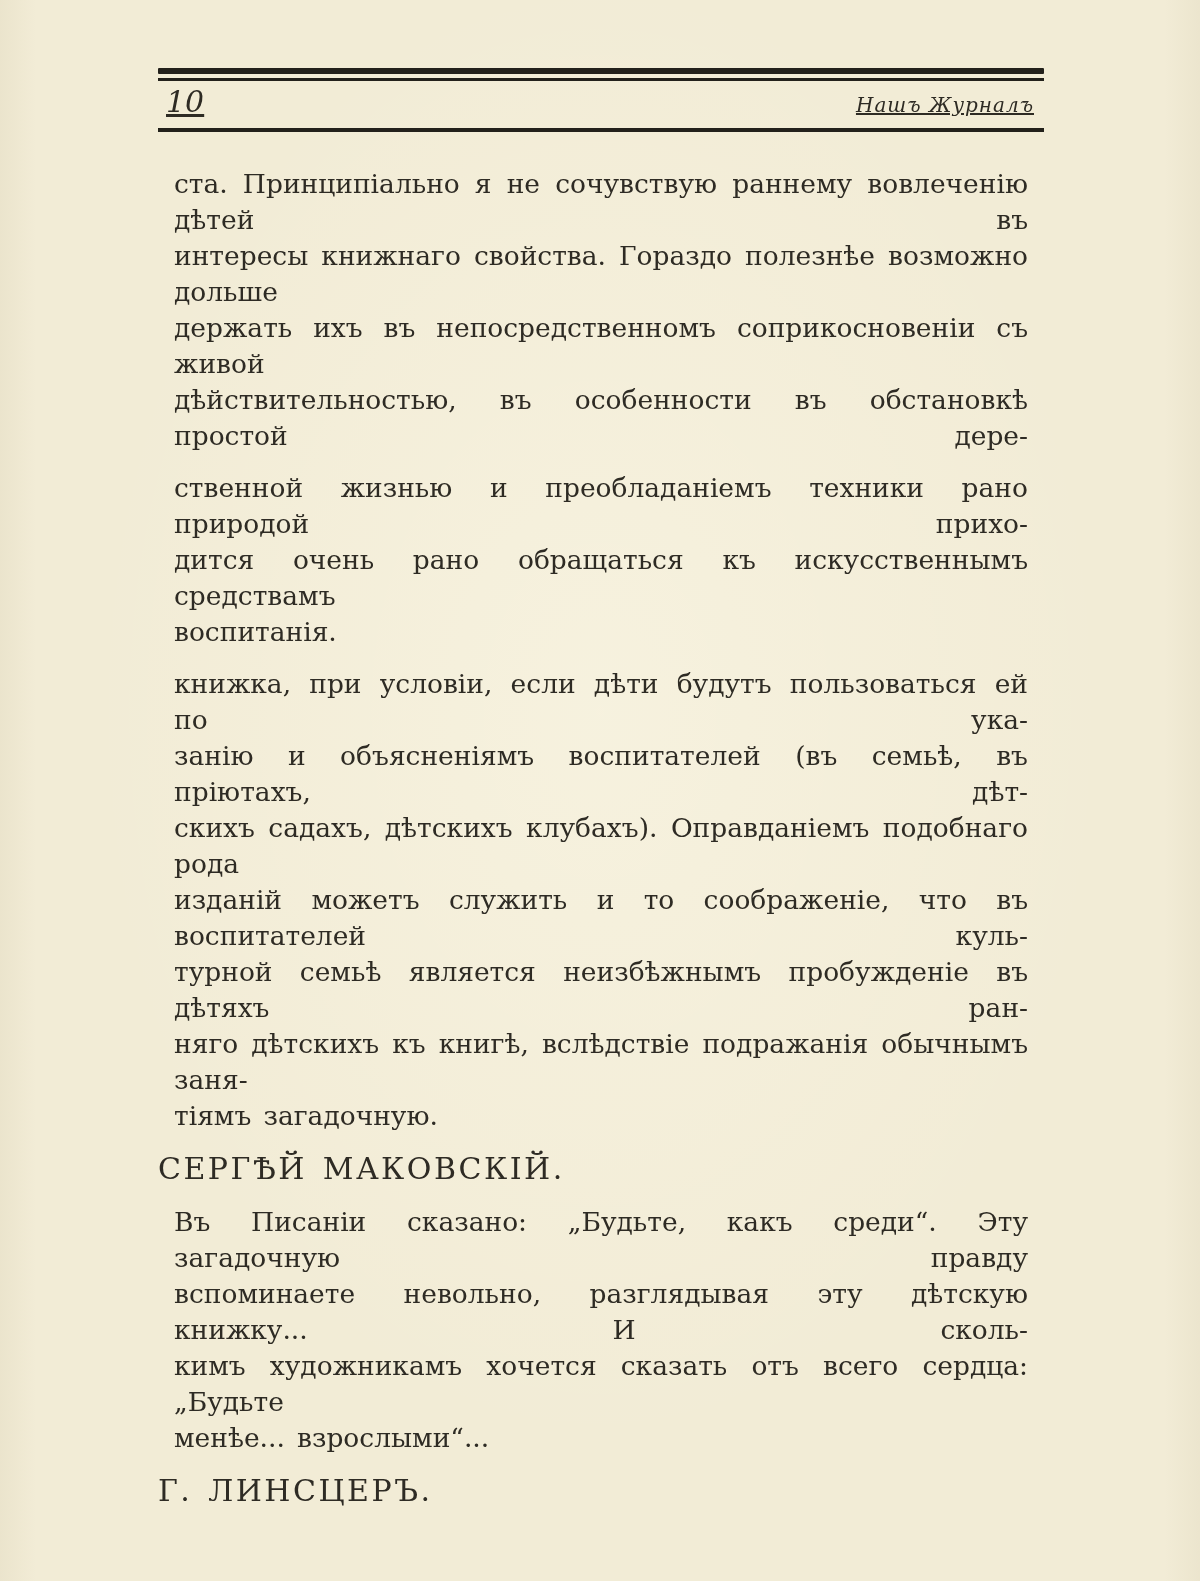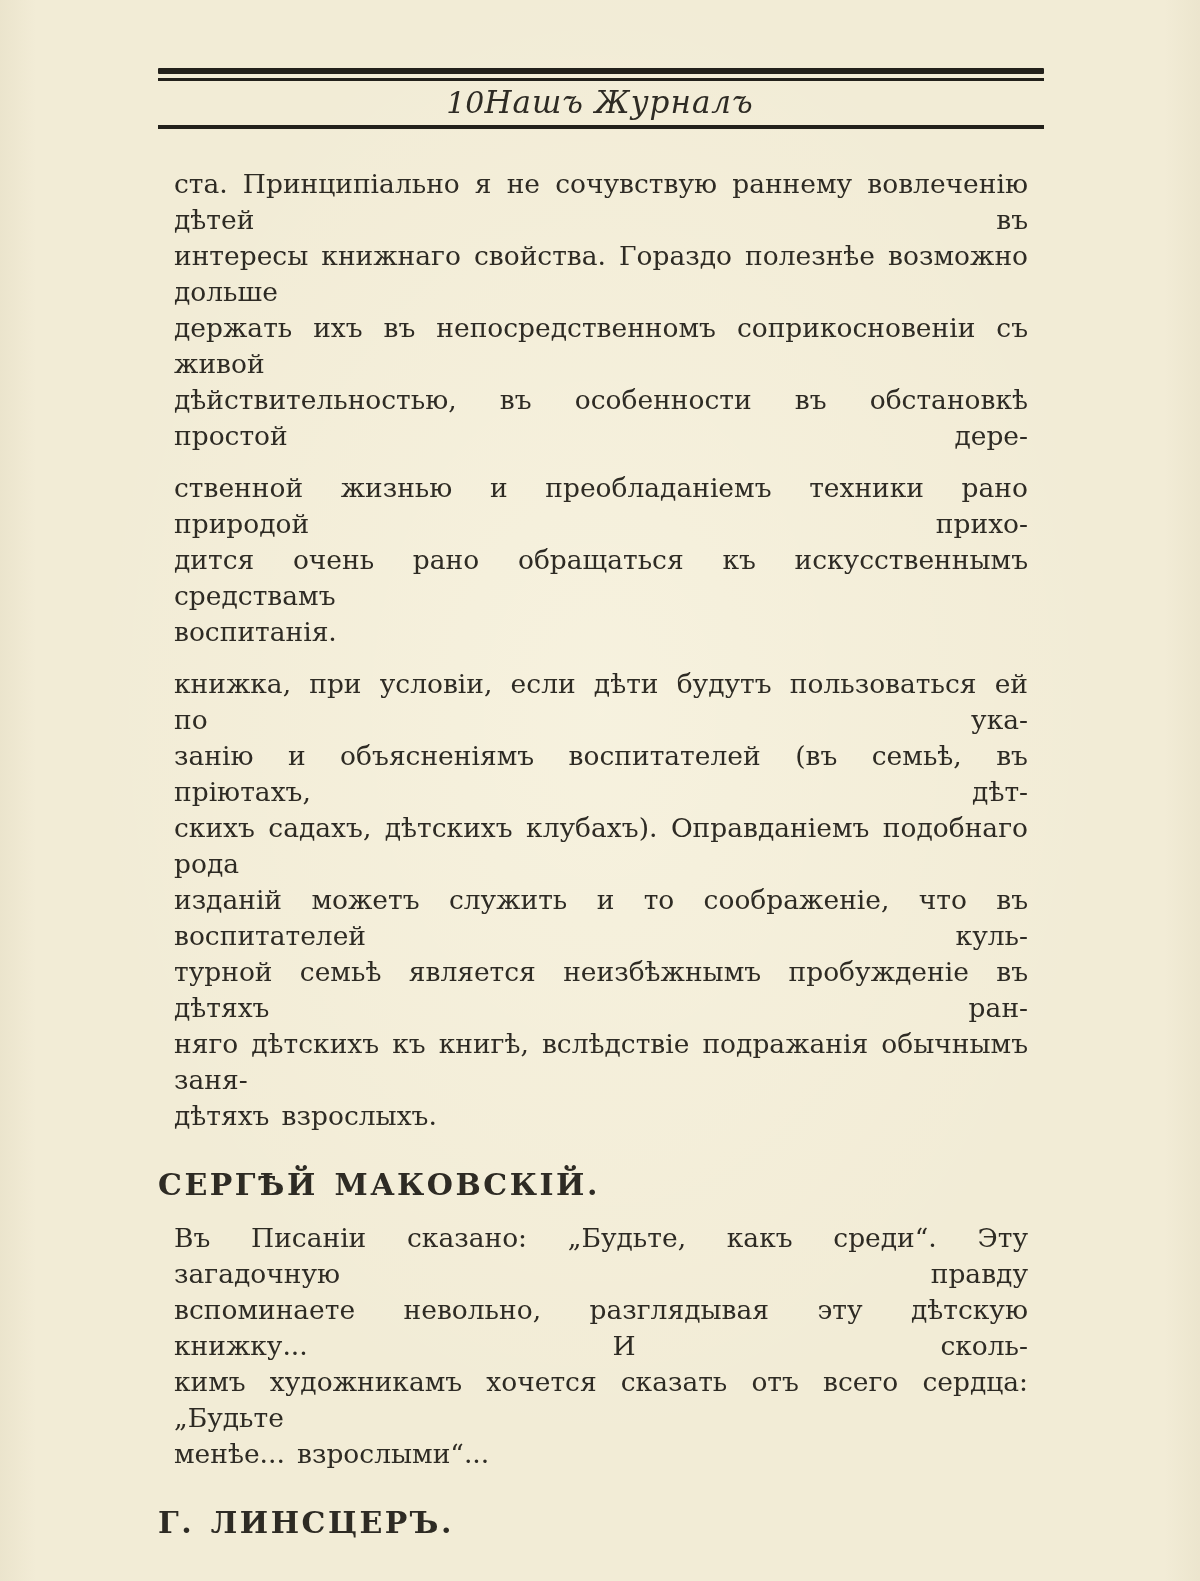--- a/index.html
+++ b/index.html
@@ -23,41 +23,42 @@
       var(--paper);
   }
   .header{
     position:absolute;left:158px;top:68px;width:886px;
   }
   .rule{background:var(--rule);}
   .rule-thick{height:6px;border-radius:1px;}
   .rule-thin{height:3px;margin-top:4px;}
   .rule-bottom{height:4px;margin-top:2px;}
   .header-row{
-    display:flex;justify-content:center;align-items:baseline;
+    display:flex;justify-content:space-between;align-items:baseline;
     padding:6px 4px 5px 8px;
     font-style:italic;
+    text-decoration:underline;
   }
   .page-number{font-size:30px;line-height:30px;}
-  .journal-title{font-size:31px;line-height:31px;letter-spacing:1px;padding-right:6px;}
+  .journal-title{font-size:20px;line-height:31px;letter-spacing:1px;padding-right:6px;}
 
   .content{
     position:absolute;left:158px;top:150px;width:886px;
     font-size:26.5px;line-height:36px;
     word-spacing:0.14em;
   }
   .para{margin:16px;}
   .jline{text-align:justify;text-align-last:justify;}
   .jline.last{text-align:justify;text-align-last:left;}
 
   .author-heading{
     font-size:30px;line-height:38px;
-    font-weight:bold;
+    font-weight:normal;
     letter-spacing:2.5px;
-    margin:32px 0 6px 0;
+    margin:16px 0 6px 0;
   }
 </style>
 </head>
 <body>
 
 <div class="page">
 
   <header class="header">
     <div class="rule rule-thick"></div>
     <div class="rule rule-thin"></div>
@@ -80,21 +81,21 @@
         <div class="jline">дится очень рано обращаться къ искусственнымъ средствамъ</div>
         <div class="jline last">воспитанія.</div>
       </div>
       <div class="para">
         <div class="jline">книжка, при условіи, если дѣти будутъ пользоваться ей по ука-</div>
         <div class="jline">занію и объясненіямъ воспитателей (въ семьѣ, въ пріютахъ, дѣт-</div>
         <div class="jline">скихъ садахъ, дѣтскихъ клубахъ). Оправданіемъ подобнаго рода</div>
         <div class="jline">изданій можетъ служить и то соображеніе, что въ воспитателей куль-</div>
         <div class="jline">турной семьѣ является неизбѣжнымъ пробужденіе въ дѣтяхъ ран-</div>
         <div class="jline">няго дѣтскихъ къ книгѣ, вслѣдствіе подражанія обычнымъ заня-</div>
-        <div class="jline last">дѣтяхъ взрослыхъ.</div>
+        <div class="jline last">тіямъ загадочную.</div>
       </div>
       <div class="author-heading">СЕРГѢЙ МАКОВСКІЙ.</div>
       <div class="para">
         <div class="jline">Въ Писаніи сказано: „Будьте, какъ среди“. Эту загадочную правду</div>
         <div class="jline">вспоминаете невольно, разглядывая эту дѣтскую книжку... И сколь-</div>
         <div class="jline">кимъ художникамъ хочется сказать отъ всего сердца: „Будьте</div>
         <div class="jline last">менѣе... взрослыми“...</div>
       </div>
       <div class="author-heading">Г. ЛИНСЦЕРЪ.</div>
     </main>

